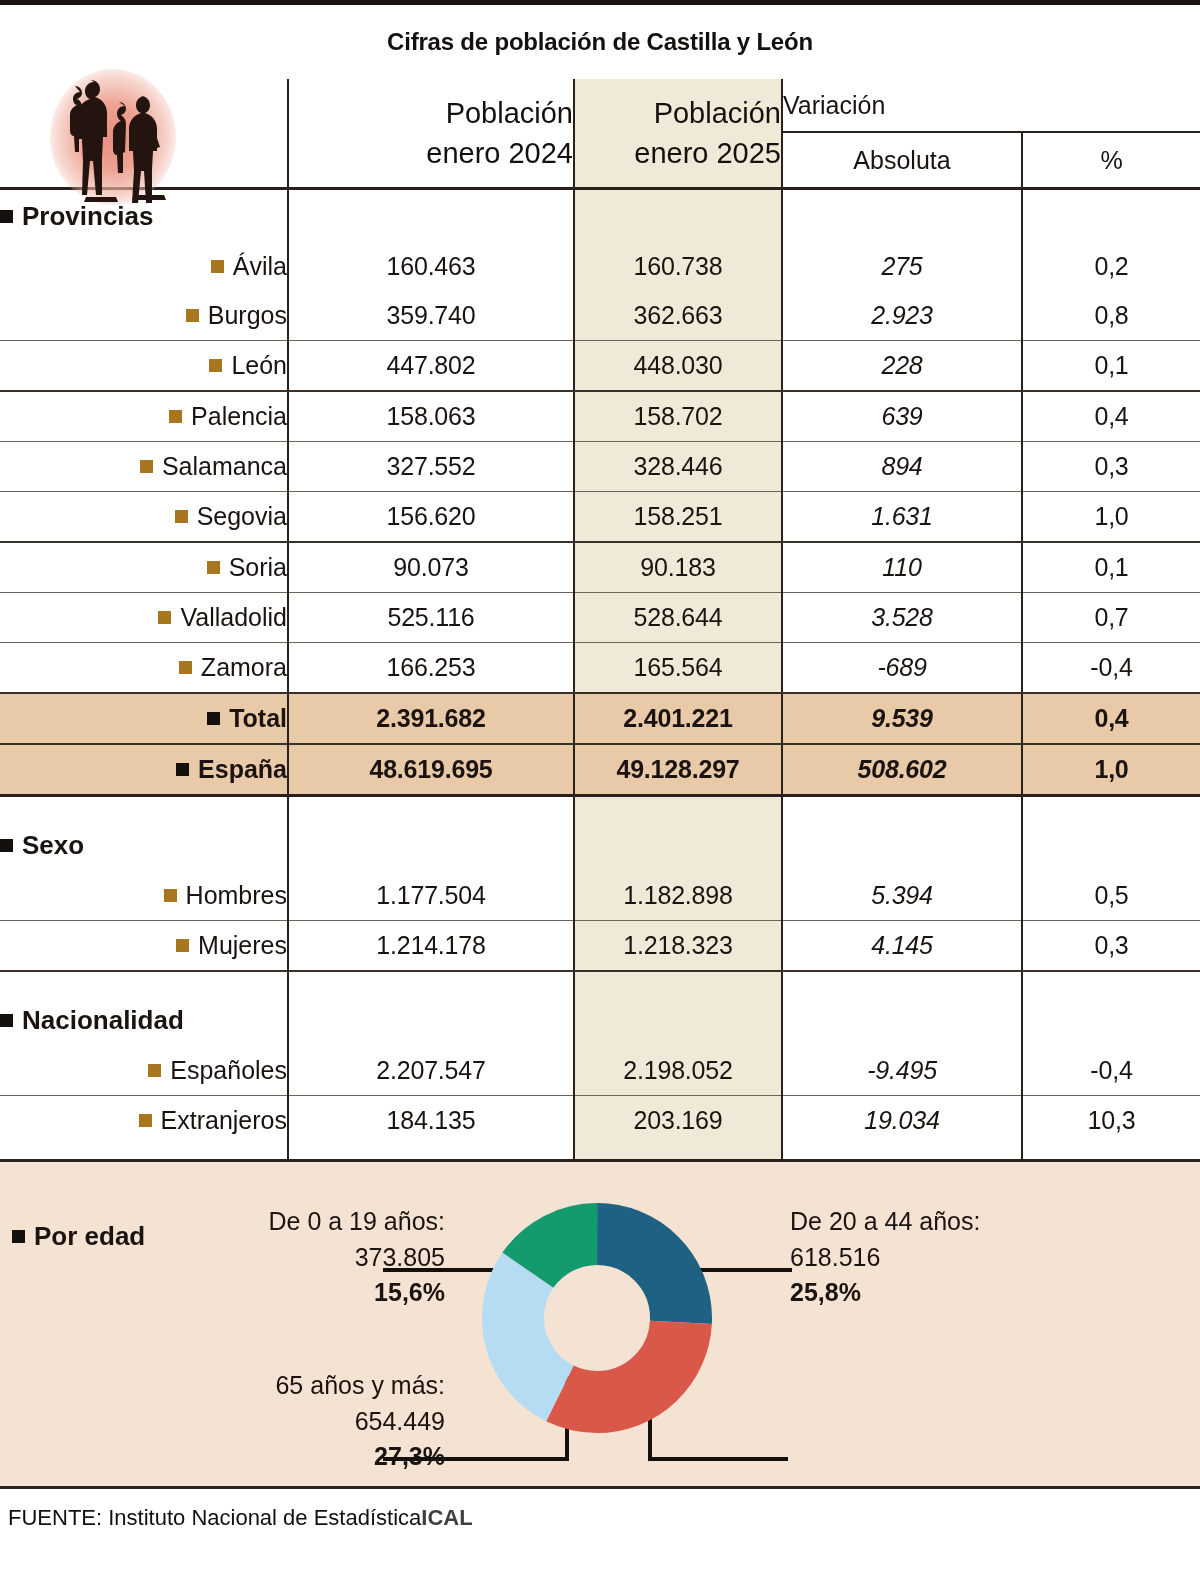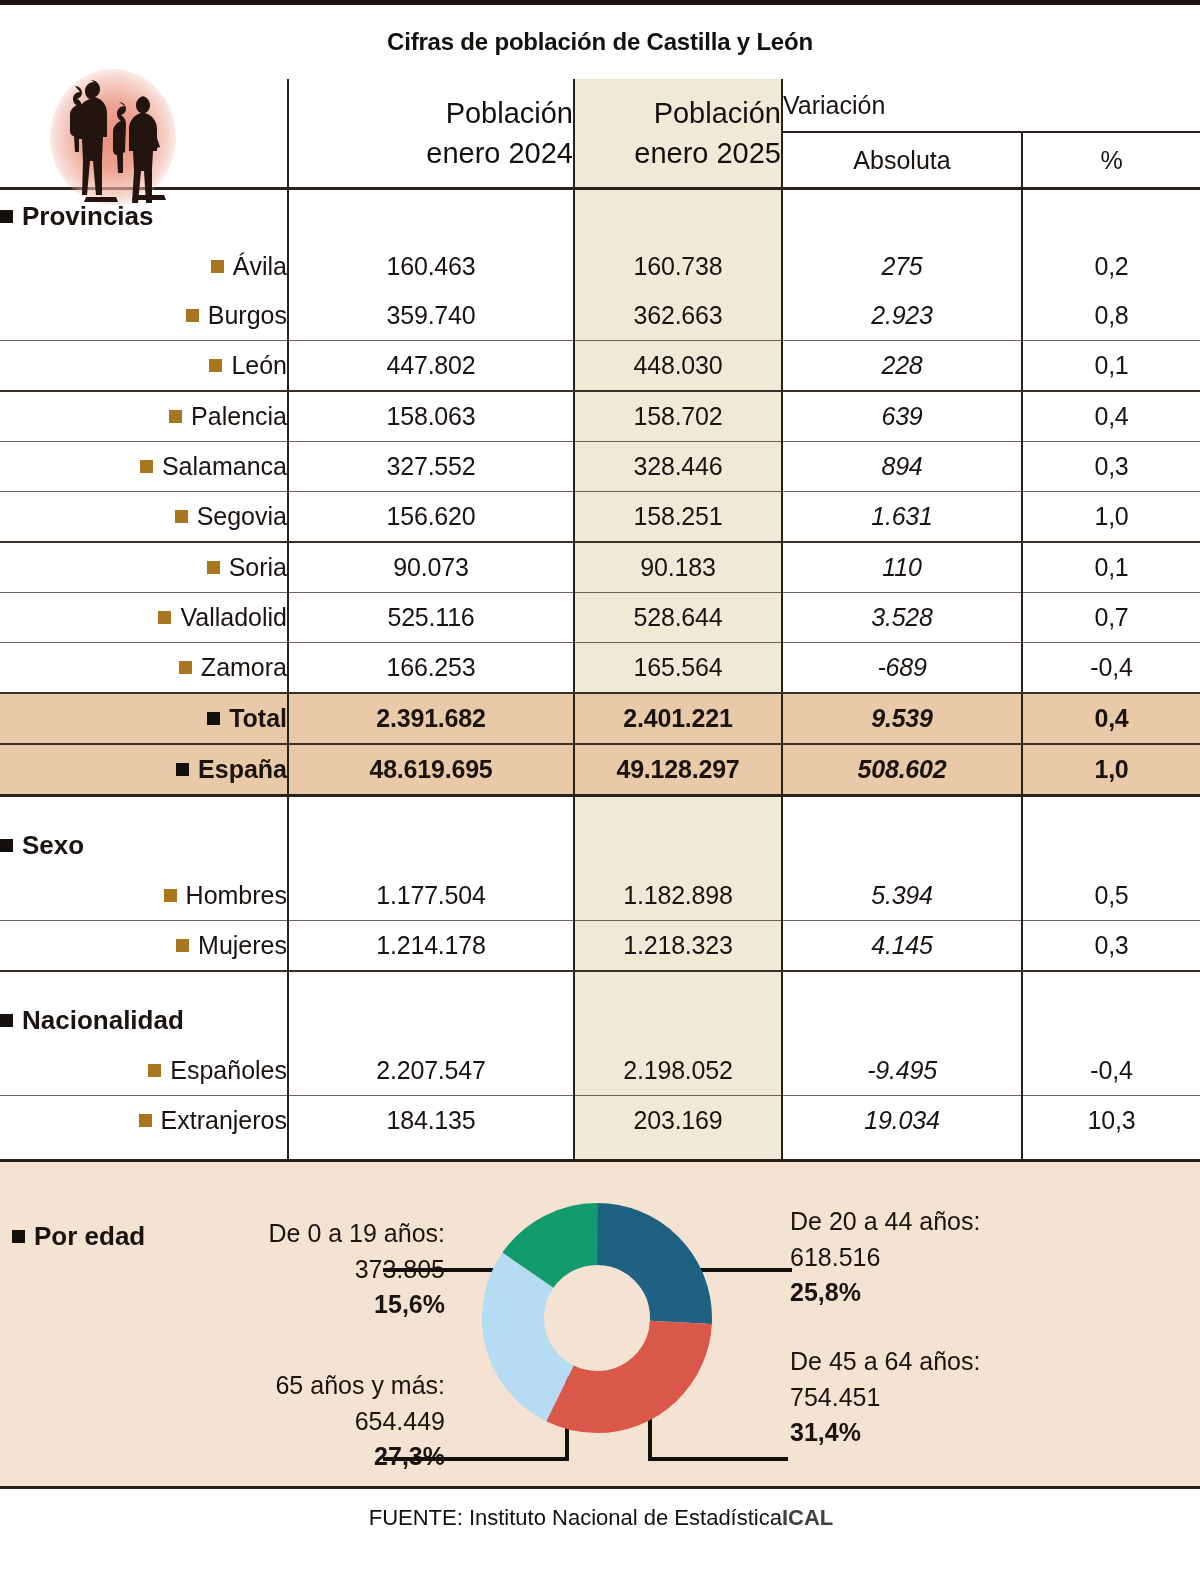--- a/index.html
+++ b/index.html
@@ -170,34 +170,34 @@
   .donut-wrap {
     position: absolute;
     left: 478px;
     top: 37px;
     width: 238px;
     height: 238px;
   }
   .lbl-block { position: absolute; font-size: 25px; line-height: 1.42; }
   .lbl-block .v { display: block; }
   .lbl-block .p { display: block; font-weight: bold; }
-  .lbl-0a19  { left: 200px; top: 42px;  text-align: right; width: 245px; margin-top: 12px; }
+  .lbl-0a19  { left: 200px; top: 42px;  text-align: right; width: 245px; }
   .lbl-65    { left: 200px; top: 182px; text-align: right; width: 245px; margin-top: 24px; }
   .lbl-20a44 { left: 790px; top: 42px;  text-align: left;  width: 300px; }
   .lbl-45a64 { left: 790px; top: 182px; text-align: left;  width: 300px; }
 
   .leader { position: absolute; background: #14100d; }
 
   
   .footer {
     position: relative;
     height: 58px;
     display: flex;
     align-items: center;
-    justify-content: center;
+    justify-content: flex-start;
     padding: 0 6px 0 8px;
     box-sizing: border-box;
   }
   .footer .src { font-size: 22px; color: #14100d; }
   .footer .ical { font-size: 22px; font-weight: bold; color: #404040; }
 </style>
 </head>
 <body>
 
 <div class="page">
@@ -454,25 +454,20 @@
     <div class="lbl-block lbl-65">
       <span class="v">65 años y más:</span>
       <span class="v">654.449</span>
       <span class="p">27,3%</span>
     </div>
     <div class="lbl-block lbl-20a44">
       <span class="v">De 20 a 44 años:</span>
       <span class="v">618.516</span>
       <span class="p">25,8%</span>
     </div>
-    <div class="lbl-block lbl-45a64">
-      <span class="v">De 45 a 64 años:</span>
-      <span class="v">754.451</span>
-      <span class="p">31,4%</span>
-    </div>
   </div>
 
   <div class="footer">
     <div class="src">FUENTE: Instituto Nacional de Estadística</div>
     <div class="ical">ICAL</div>
   </div>
 
 </div>
 
 </body></html>

